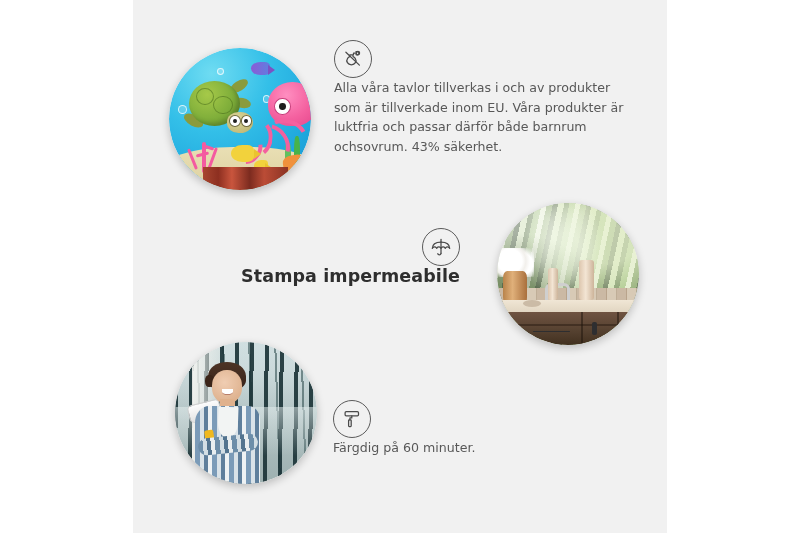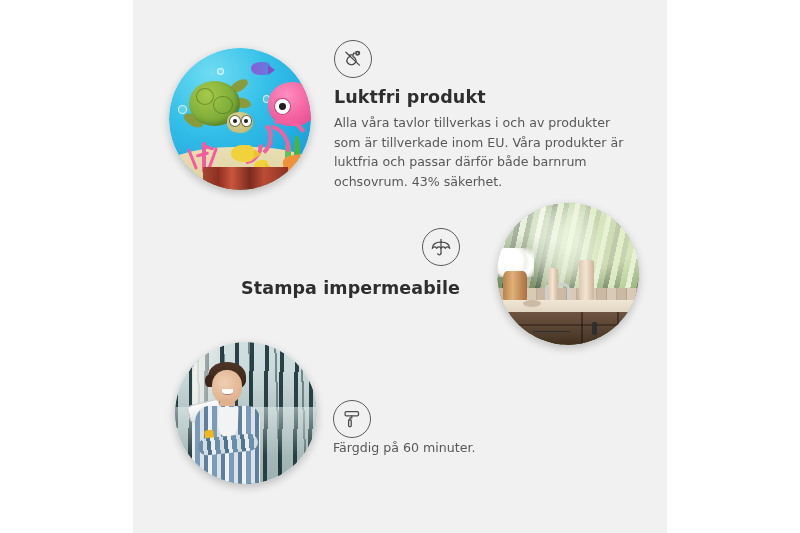--- a/index.html
+++ b/index.html
@@ -356,21 +356,21 @@
     text-align: left;
   }
   #feature-odourless .feat-icon { margin-left: 0; }
 
   
   #feature-waterproof {
     left: 214px; top: 228px; width: 246px;
     text-align: right;
   }
   #feature-waterproof .feat-icon { margin-left: auto; margin-right: 0; }
-  #feature-waterproof .feat-title { margin-top: 12px; }
+  #feature-waterproof .feat-title { margin-top: 0; }
 
   
   #feature-assembly {
     left: 333px; top: 400px; width: 300px;
     text-align: left;
   }
 </style>
 </head>
 <body>
 
@@ -466,21 +466,20 @@
   <div class="feature" id="feature-odourless">
     <div class="feat-icon">
       <svg width="24" height="24" viewBox="0 0 24 24" fill="none" stroke="#4a4a4a" stroke-width="1.25" stroke-linecap="round" stroke-linejoin="round">
         <path d="M6.6 11.4 q-1.5 2.2 -0.2 4.3 q1.3 2.1 4 2.1 q2.7 0 4 -2.1 q1.3 -2.1 -0.2 -4.3 q-0.9 -1.3 -2.2 -1.8 l0 -1.7 l-3.2 0 l0 1.7 q-1.3 0.5 -2.2 1.8 z"></path>
         <path d="M12.5 7.6 l0 -1.4 l2.4 0"></path>
         <path d="M15 4.6 q1.9 -0.2 2.7 0.9 q0.8 1.1 -0.3 1.9 q-1.1 0.8 -2.4 0.2"></path>
         <circle cx="16.9" cy="6.1" r="1.7"></circle>
         <line x1="4.9" y1="5.2" x2="18.4" y2="18.1"></line>
       </svg>
     </div>
-    <div class="feat-title">Luktfri produkt</div>
     <p class="feat-body">Alla våra tavlor tillverkas i och av produkter som är tillverkade inom EU. Våra produkter är luktfria och passar därför både barnrum ochsovrum. 43% säkerhet.</p>
   </div>
 
   <div class="feature" id="feature-waterproof">
     <div class="feat-icon">
       <svg width="24" height="24" viewBox="0 0 24 24" fill="none" stroke="#4a4a4a" stroke-width="1.25" stroke-linecap="round" stroke-linejoin="round">
         <path d="M3.4 13.2 q0 -6.2 8.6 -6.2 q8.6 0 8.6 6.2"></path>
         <path d="M3.4 13.2 q2.1 -2.5 4.3 0"></path>
         <path d="M7.7 13.2 q2.1 -2.5 4.3 0"></path>
         <path d="M12 13.2 q2.1 -2.5 4.3 0"></path>

